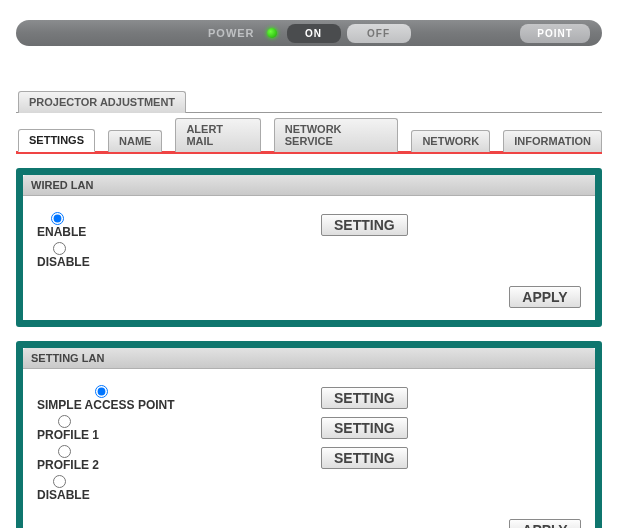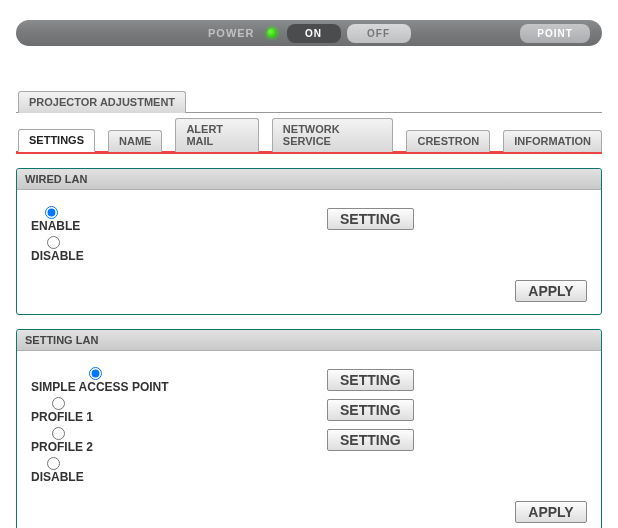--- a/index.html
+++ b/index.html
@@ -65,21 +65,21 @@
     cursor:pointer;
     position:relative;
     top:1px;
   }
   .tab.active { background:#fff; color:#222; border-bottom:1px solid #fff;}
 
   .subtab-row { display:flex; align-items:flex-end; gap:13px; margin-top:4px; border-bottom:3px solid #ef4444; padding-left:2px;}
 
   
   .panel {
-    border:1px solid #0f766e;
+    border:7px solid #0f766e;
     border-radius:3px;
     margin-top:14px;
   }
   .panel-header {
     background:linear-gradient(to bottom,#e2e2e2,#c9c9c9);
     border-bottom:1px solid #b0b0b0;
     border-radius:3px 3px 0 0;
     padding:4px 8px;
     font-weight:bold;
     color:#444;
@@ -122,21 +122,21 @@
 
 <div class="tab-row">
   <div class="tab">PROJECTOR ADJUSTMENT</div>
 </div>
 
 <div class="subtab-row">
   <div class="tab active">SETTINGS</div>
   <div class="tab">NAME</div>
   <div class="tab">ALERT MAIL</div>
   <div class="tab">NETWORK SERVICE</div>
-  <div class="tab">CRESTRON</div>
+  <div class="tab">NETWORK</div>
   <div class="tab">INFORMATION</div>
 </div>
 
 <div class="panel">
   <div class="panel-header">WIRED LAN</div>
   <div class="panel-body">
     <div class="opt-row">
       <label>
         <input type="radio" name="wired" checked="" style="">
         <span>ENABLE</span>

